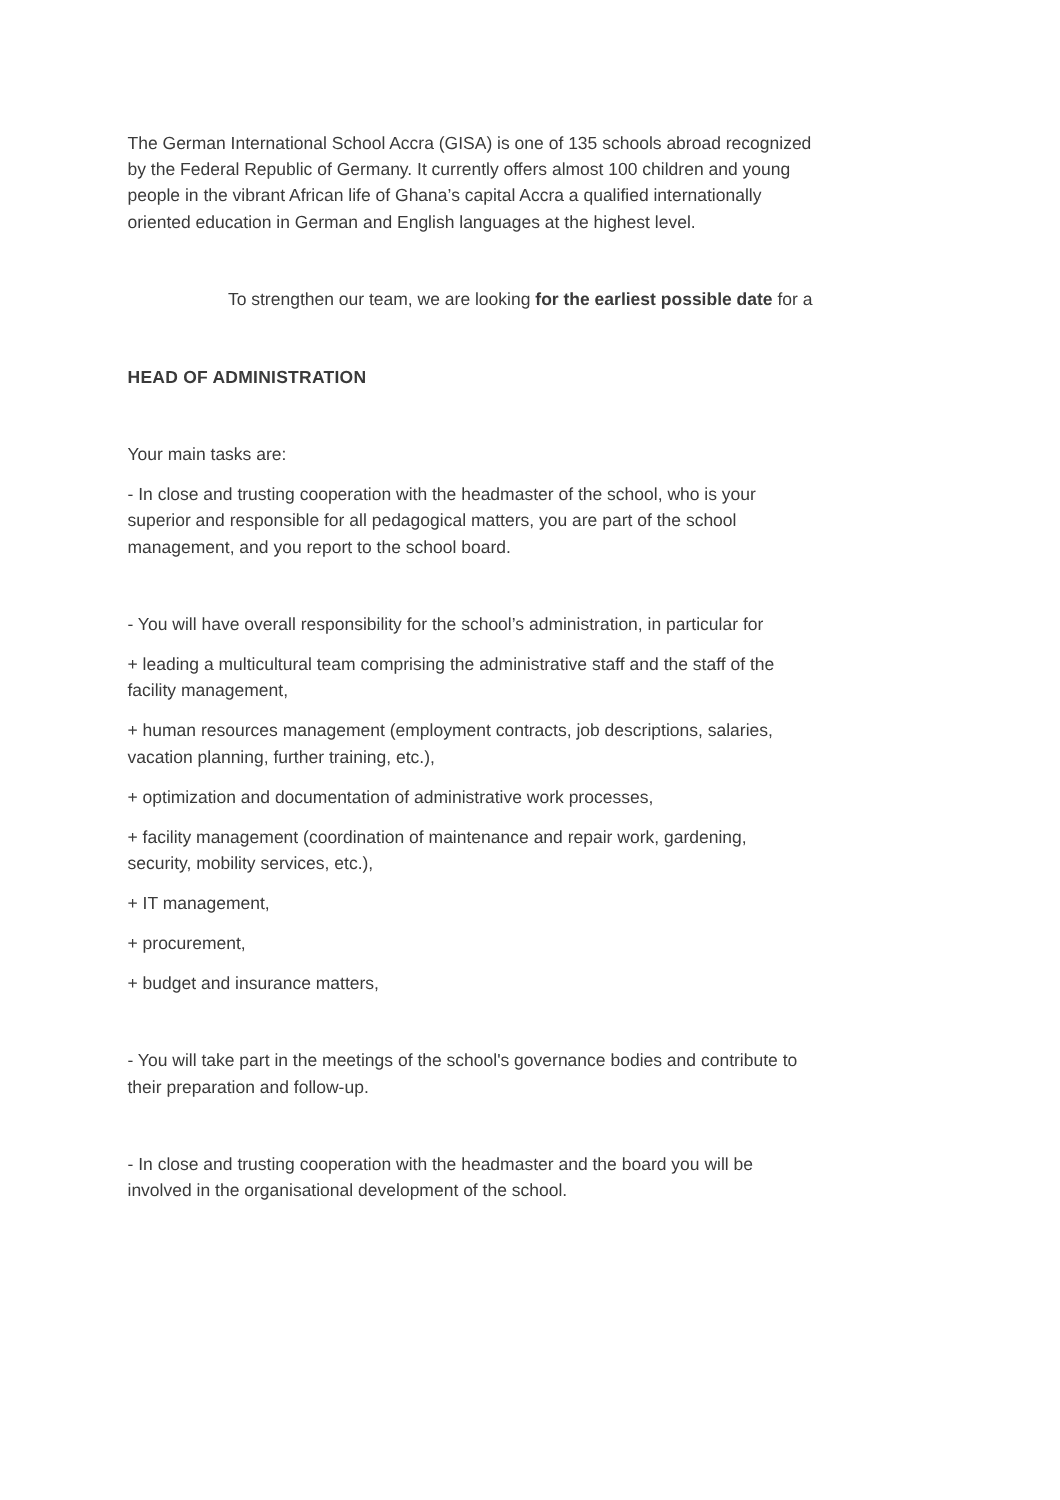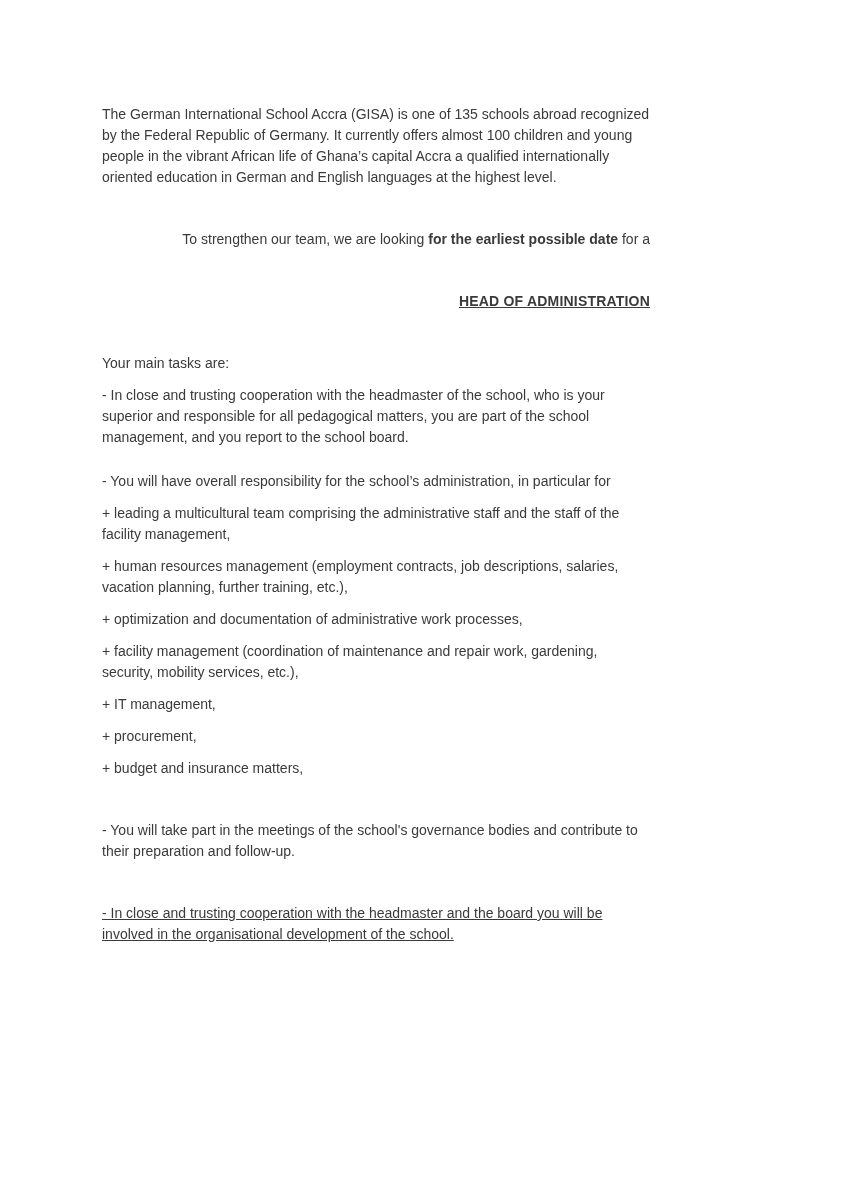--- a/index.html
+++ b/index.html
@@ -26,43 +26,42 @@
     margin: 0 0 11px 0;
     font-size: 14px;
     line-height: 21px;
     color: var(--text-color, #3a3a3a);
     text-align: left;
   }
   .para.center {
     text-align: right;
   }
   .para.title {
-    text-align: right;
+    text-align: left;
     font-weight: bold;
     letter-spacing: 0.2px;
-    text-decoration: underline;
   }
   .bold {
     font-weight: bold;
   }
 </style>
 </head>
 <body style="background: rgb(255, 255, 255);">
 
 <main class="page">
   <section style="display:flex;flex-direction:column;">
       <p class="para body"><span>The German International School Accra (GISA) is one of 135 schools abroad recognized by the Federal Republic of Germany. It currently offers almost 100 children and young people in the vibrant African life of Ghana’s capital Accra a qualified internationally oriented education in German and English languages at the highest level.</span></p>
       <p class="para center" style="margin-top: 30px;"><span>To strengthen our team, we are looking </span><span class="bold">for the earliest possible date</span><span> for a</span></p>
       <p class="para title" style="margin-top: 30px;"><span>HEAD OF ADMINISTRATION</span></p>
       <p class="para body" style="margin-top: 30px;"><span>Your main tasks are:</span></p>
       <p class="para body"><span>- In close and trusting cooperation with the headmaster of the school, who is your superior and responsible for all pedagogical matters, you are part of the school management, and you report to the school board.</span></p>
-      <p class="para body" style="margin-top: 12px;"><span>- You will have overall responsibility for the school’s administration, in particular for</span></p>
+      <p class="para body" style="margin-top: 30px;"><span>- You will have overall responsibility for the school’s administration, in particular for</span></p>
       <p class="para body"><span>+ leading a multicultural team comprising the administrative staff and the staff of the facility management,</span></p>
       <p class="para body"><span>+ human resources management (employment contracts, job descriptions, salaries, vacation planning, further training, etc.),</span></p>
       <p class="para body"><span>+ optimization and documentation of administrative work processes,</span></p>
       <p class="para body"><span>+ facility management (coordination of maintenance and repair work, gardening, security, mobility services, etc.),</span></p>
       <p class="para body"><span>+ IT management,</span></p>
       <p class="para body"><span>+ procurement,</span></p>
       <p class="para body"><span>+ budget and insurance matters,</span></p>
       <p class="para body" style="margin-top: 30px;"><span>- You will take part in the meetings of the school's governance bodies and contribute to their preparation and follow-up.</span></p>
-      <p class="para body" style="margin-top: 30px; text-decoration: underline;"><span>- In close and trusting cooperation with the headmaster and the board you will be involved in the organisational development of the school.</span></p>
+      <p class="para body" style="margin-top: 30px;"><span>- In close and trusting cooperation with the headmaster and the board you will be involved in the organisational development of the school.</span></p>
     </section>
 </main>
 
 </body></html>

